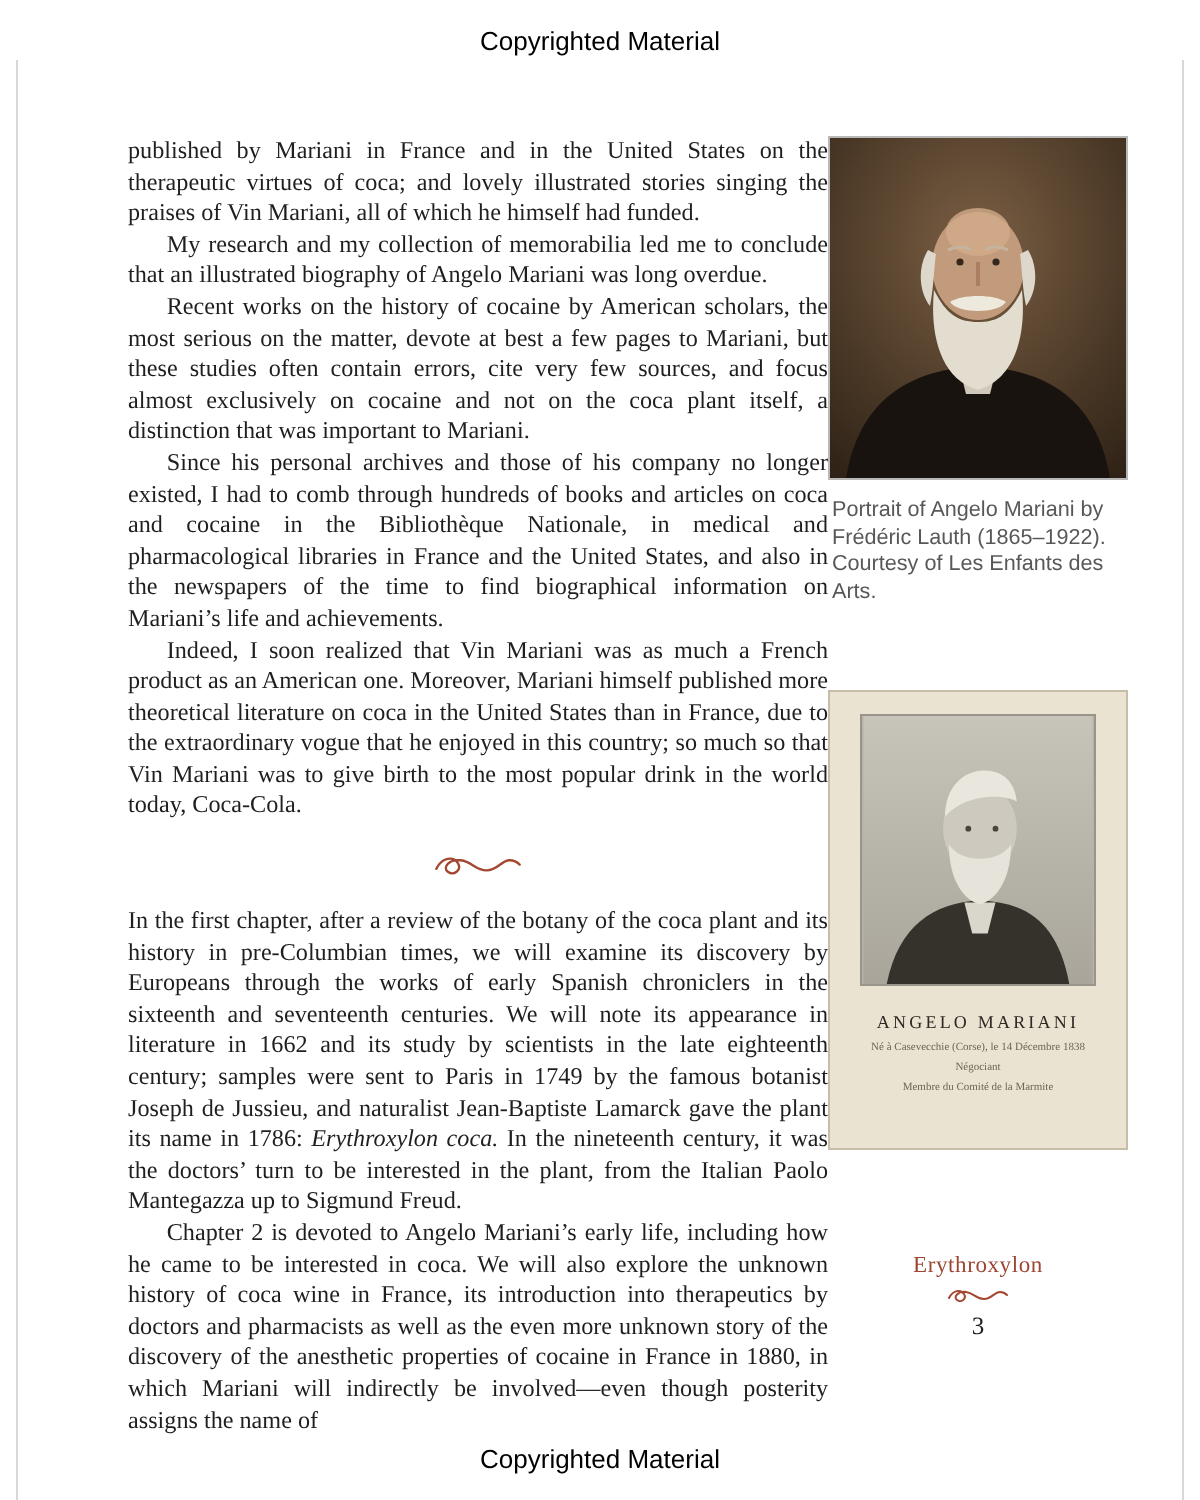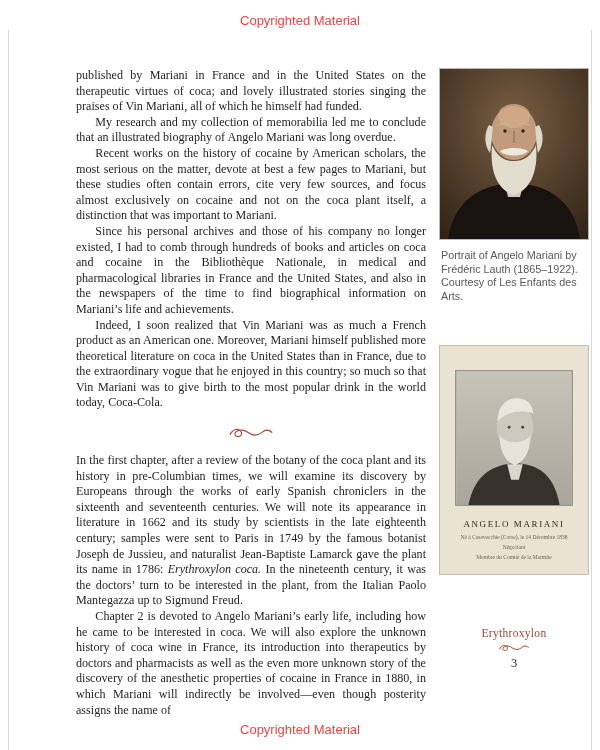--- a/index.html
+++ b/index.html
@@ -6,41 +6,41 @@
   html, body { margin: 0; padding: 0; background: #fff; }
   .page {
     position: relative; width: 600px; height: 750px; background: #ffffff;
     font-family: "Liberation Serif", serif; overflow: hidden;
   }
   .edge { position: absolute; top: 30px; bottom: 0; width: 1px; background: #d8d8d8; }
   .edge.left { left: 8px; } .edge.right { right: 8px; }
 
   .copyright {
     position: absolute; left: 0; width: 100%; text-align: center;
-    font-family: "Liberation Sans", sans-serif; font-size: 13px; color: #ef4444;
+    font-family: "Liberation Sans", sans-serif; font-size: 13px; color: #000000;
   }
   .copyright.top { top: 13px; } .copyright.bottom { bottom: 13px; }
 
-  .content { position: absolute; left: 76px; top: 68px; display: flex; gap: 13px; }
+  .content { position: absolute; left: 64px; top: 68px; display: flex; }
 
   .text-col { width: 350px; font-size: 12.1px; line-height: 15.6px; color: #1f1f1f; text-align: justify; }
   .para { margin: 0; }
   .para.indent { text-indent: 1.6em; }
   .it { font-style: italic; }
   .divider { text-align: center; margin: 15px 0 13px; line-height: 0; }
 
   .fig-col { width: 150px; display: flex; flex-direction: column; align-items: center; }
   .frame { border: 1px solid #b8b8b8; background: #fff; line-height: 0; }
   .caption {
     margin-top: 9px; width: 146px; font-family: "Liberation Sans", sans-serif;
     font-size: 10.8px; line-height: 13.5px; color: #585858; text-align: left;
   }
   .plate {
     margin-top: 42px; width: 150px; height: 230px; border: 1px solid #c6bda9;
-    background: #ebe3d1; display: flex; flex-direction: column; align-items: center; justify-content: center;
+    background: #ebe3d1; display: flex; flex-direction: column; align-items: center;
   }
   .plate .photo { margin-top: 11px; border: 1px solid #9a958a; line-height: 0; background: #b6b2a6; }
   .plate-title { margin-top: 13px; font-size: 9px; letter-spacing: 1.6px; color: #2d2a24; }
   .plate-sub { margin-top: 3px; font-size: 5.5px; line-height: 7px; color: #6b6557; text-align: center; }
   .plate-sub.first { margin-top: 5px; }
 
   .footer { margin-top: 52px; text-align: center; }
   .footer-section { font-size: 11.5px; color: #9c4631; letter-spacing: 0.3px; }
   .footer-orn { margin-top: 4px; line-height: 0; }
   .footer-num { margin-top: 3px; font-size: 12.5px; color: #222; }

